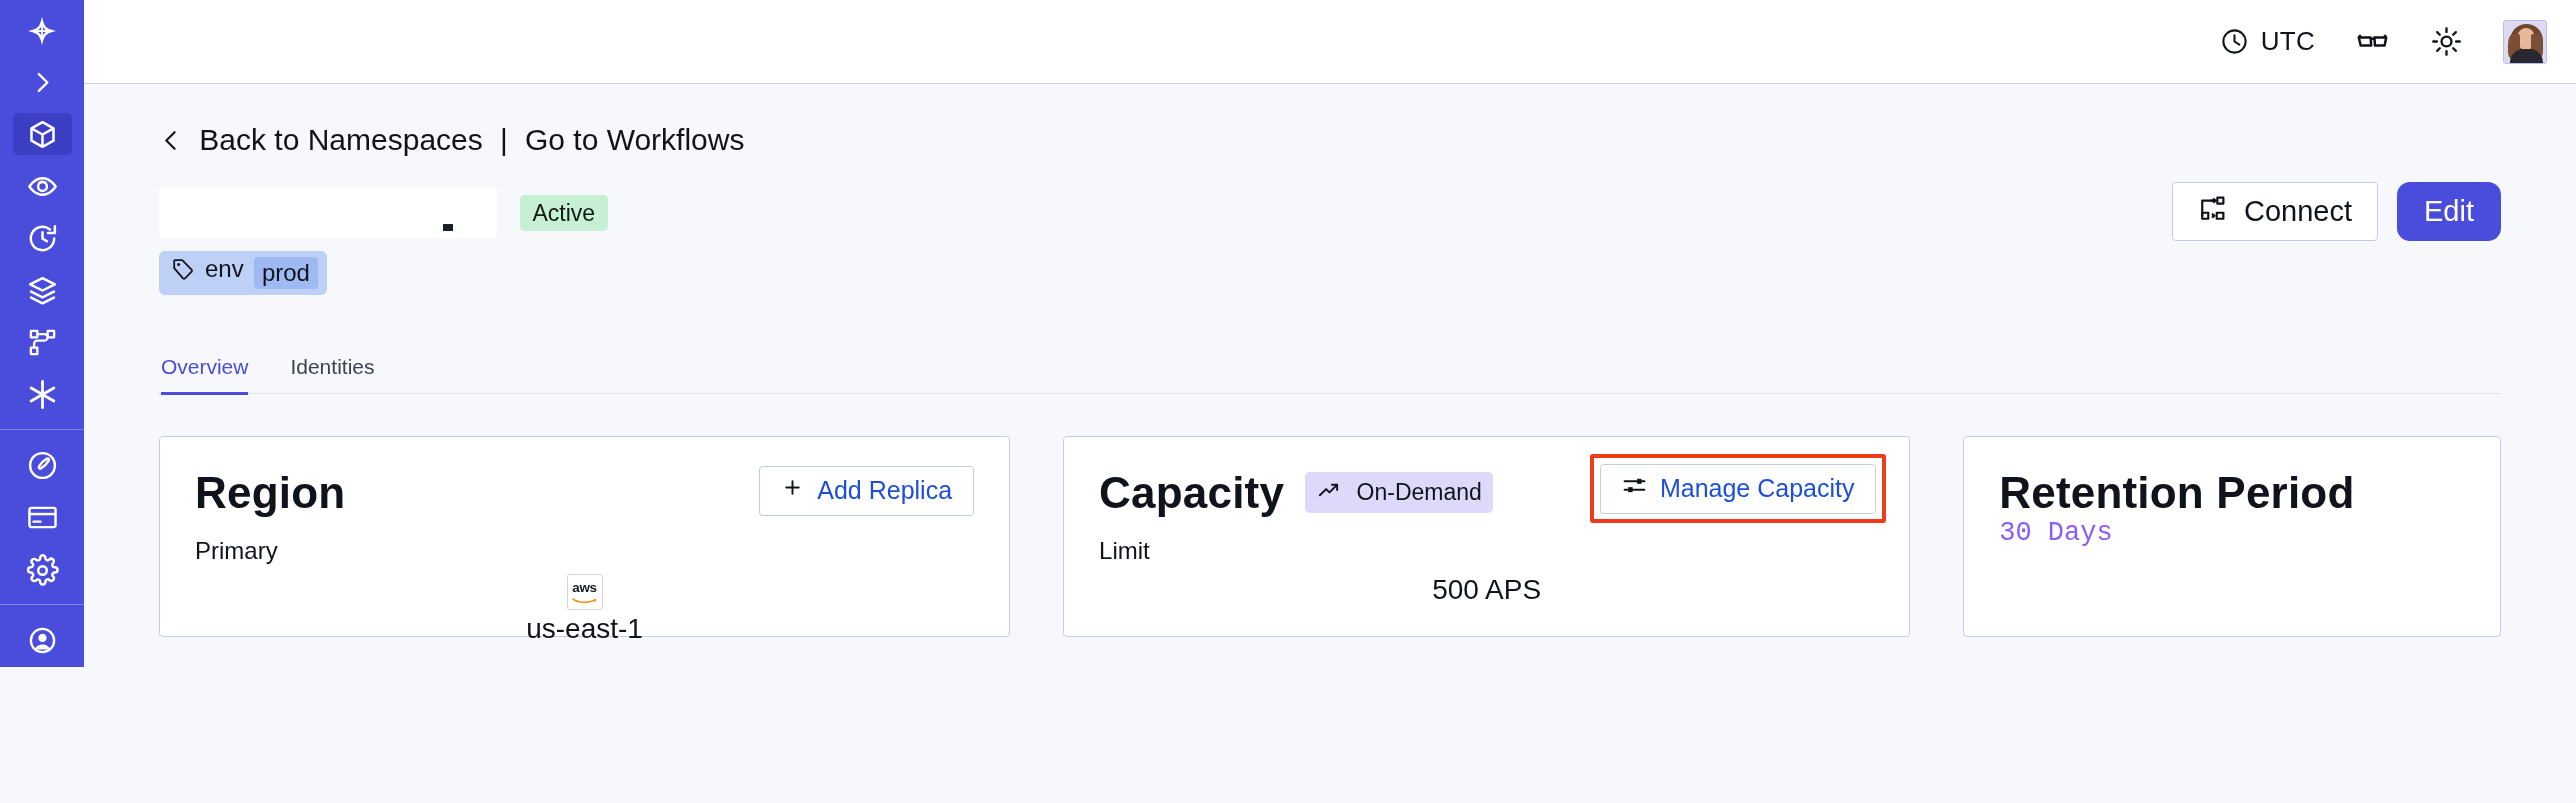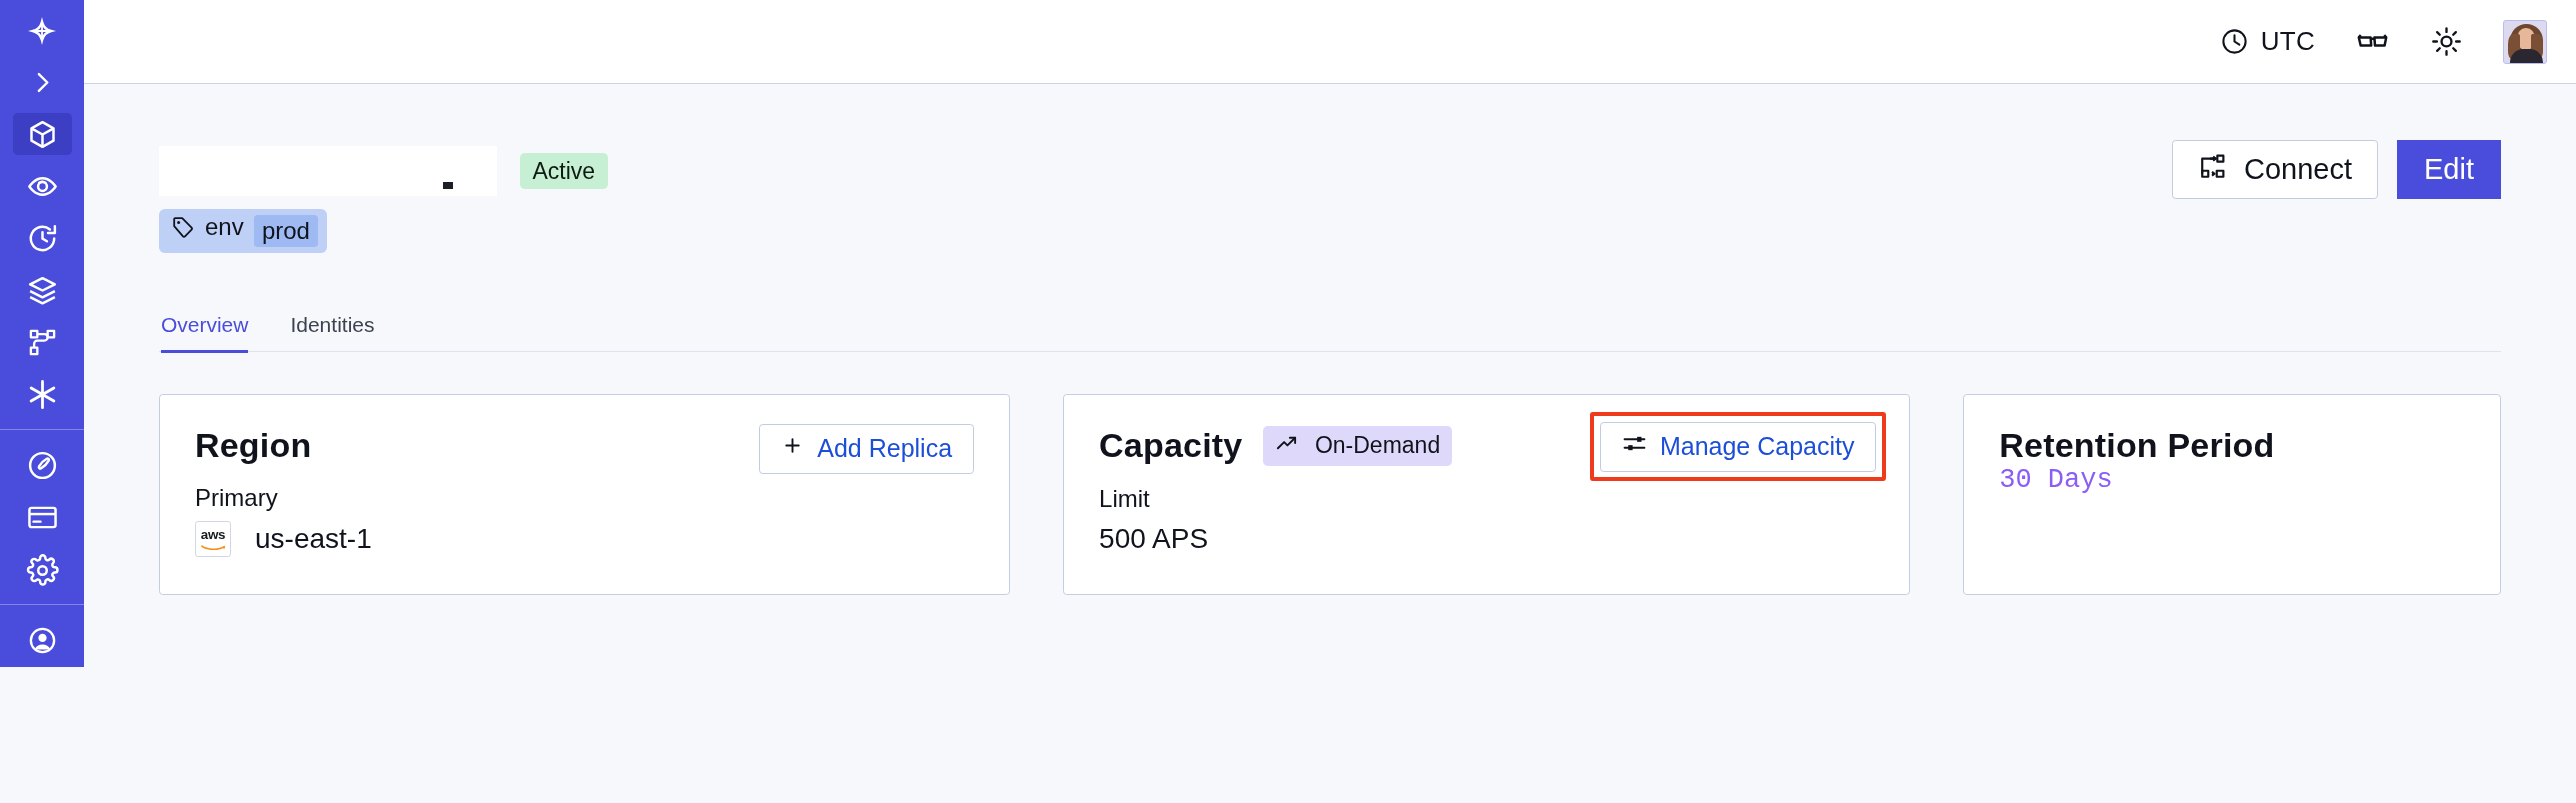--- a/index.html
+++ b/index.html
@@ -137,21 +137,21 @@
     border-radius: 3.8px;
     padding: 2px 25px;
     font-size: 29px;
     color: #10131c;
     height: 59px;
   }
   .btn-edit {
     background: #4a4ddb;
     color: #ffffff;
     border: none;
-    border-radius: 0;
+    border-radius: 13px;
     font-size: 29px;
     padding: 13.4px 27px;
     height: 59px;
     display: flex; align-items: center;
   }
 
   .tagchip {
     display: inline-flex; align-items: flex-start; gap: 10.5px;
     background: #bfd0f7;
     border-radius: 5.8px;
@@ -198,24 +198,24 @@
     padding: 31px 35px;
     height: 201px;
     position: relative;
   }
   .card-region { width: 1074px; }
   .card-capacity { width: 1069px; }
   .card-retention { width: 671px; }
 
   .card-head { display: flex; align-items: center; }
   .card-title {
-    font-size: 34px; font-weight: 700; color: #10131c; letter-spacing: 0.2px;
+    font-size: 44px; font-weight: 700; color: #10131c; letter-spacing: 0.2px;
   }
   .card-sub { font-size: 24px; color: #10131c; margin-top: 19px; }
-  .card-val { font-size: 28px; color: #10131c; margin-top: 9.6px; display: flex; align-items: center; gap: 24px; }
+  .card-val { font-size: 28px; color: #10131c; margin-top: 9.6px; display: flex; align-items: center; gap: 3px; flex-direction: column; }
   .card-val-mono { font-family: Liberation Mono, monospace; font-size: 27px; color: #8b5cf6; }
 
   .badge-ondemand {
     display: inline-flex; align-items: center; gap: 17px;
     background: #ded9fa;
     color: #10131c;
     font-size: 23px;
     border-radius: 4.8px;
     padding: 6.7px 11.5px;
     margin-left: 21px;
@@ -394,20 +394,30 @@
           <div class="av-hair2"></div>
           <div class="av-hair3"></div>
           <div class="av-body"></div>
         </div>
 
       </div>
     </header>
 
     <main class="page">
 
+      <div class="breadcrumb">
+        <span class="bc-chevron">
+          <svg width="25" height="31" viewBox="0 0 24 24" fill="none" stroke="#10131c" stroke-width="2" stroke-linecap="round" stroke-linejoin="round">
+            <polyline points="15 4 7 12 15 20"></polyline>
+          </svg>
+        </span>
+        <span>Back to Namespaces</span>
+        <span class="bc-sep">|</span>
+        <span>Go to Workflows</span>
+      </div>
 
       <div class="title-row">
         <div class="ns-title-redacted"></div>
         <div class="ns-title-dot"></div>
         <span class="badge-active">Active</span>
 
         <div class="header-actions">
           <button class="btn-connect">
             <span>
               <svg width="29" height="29" viewBox="0 0 24 24" fill="none" stroke="#10131c" stroke-width="1.8" stroke-linejoin="round">

